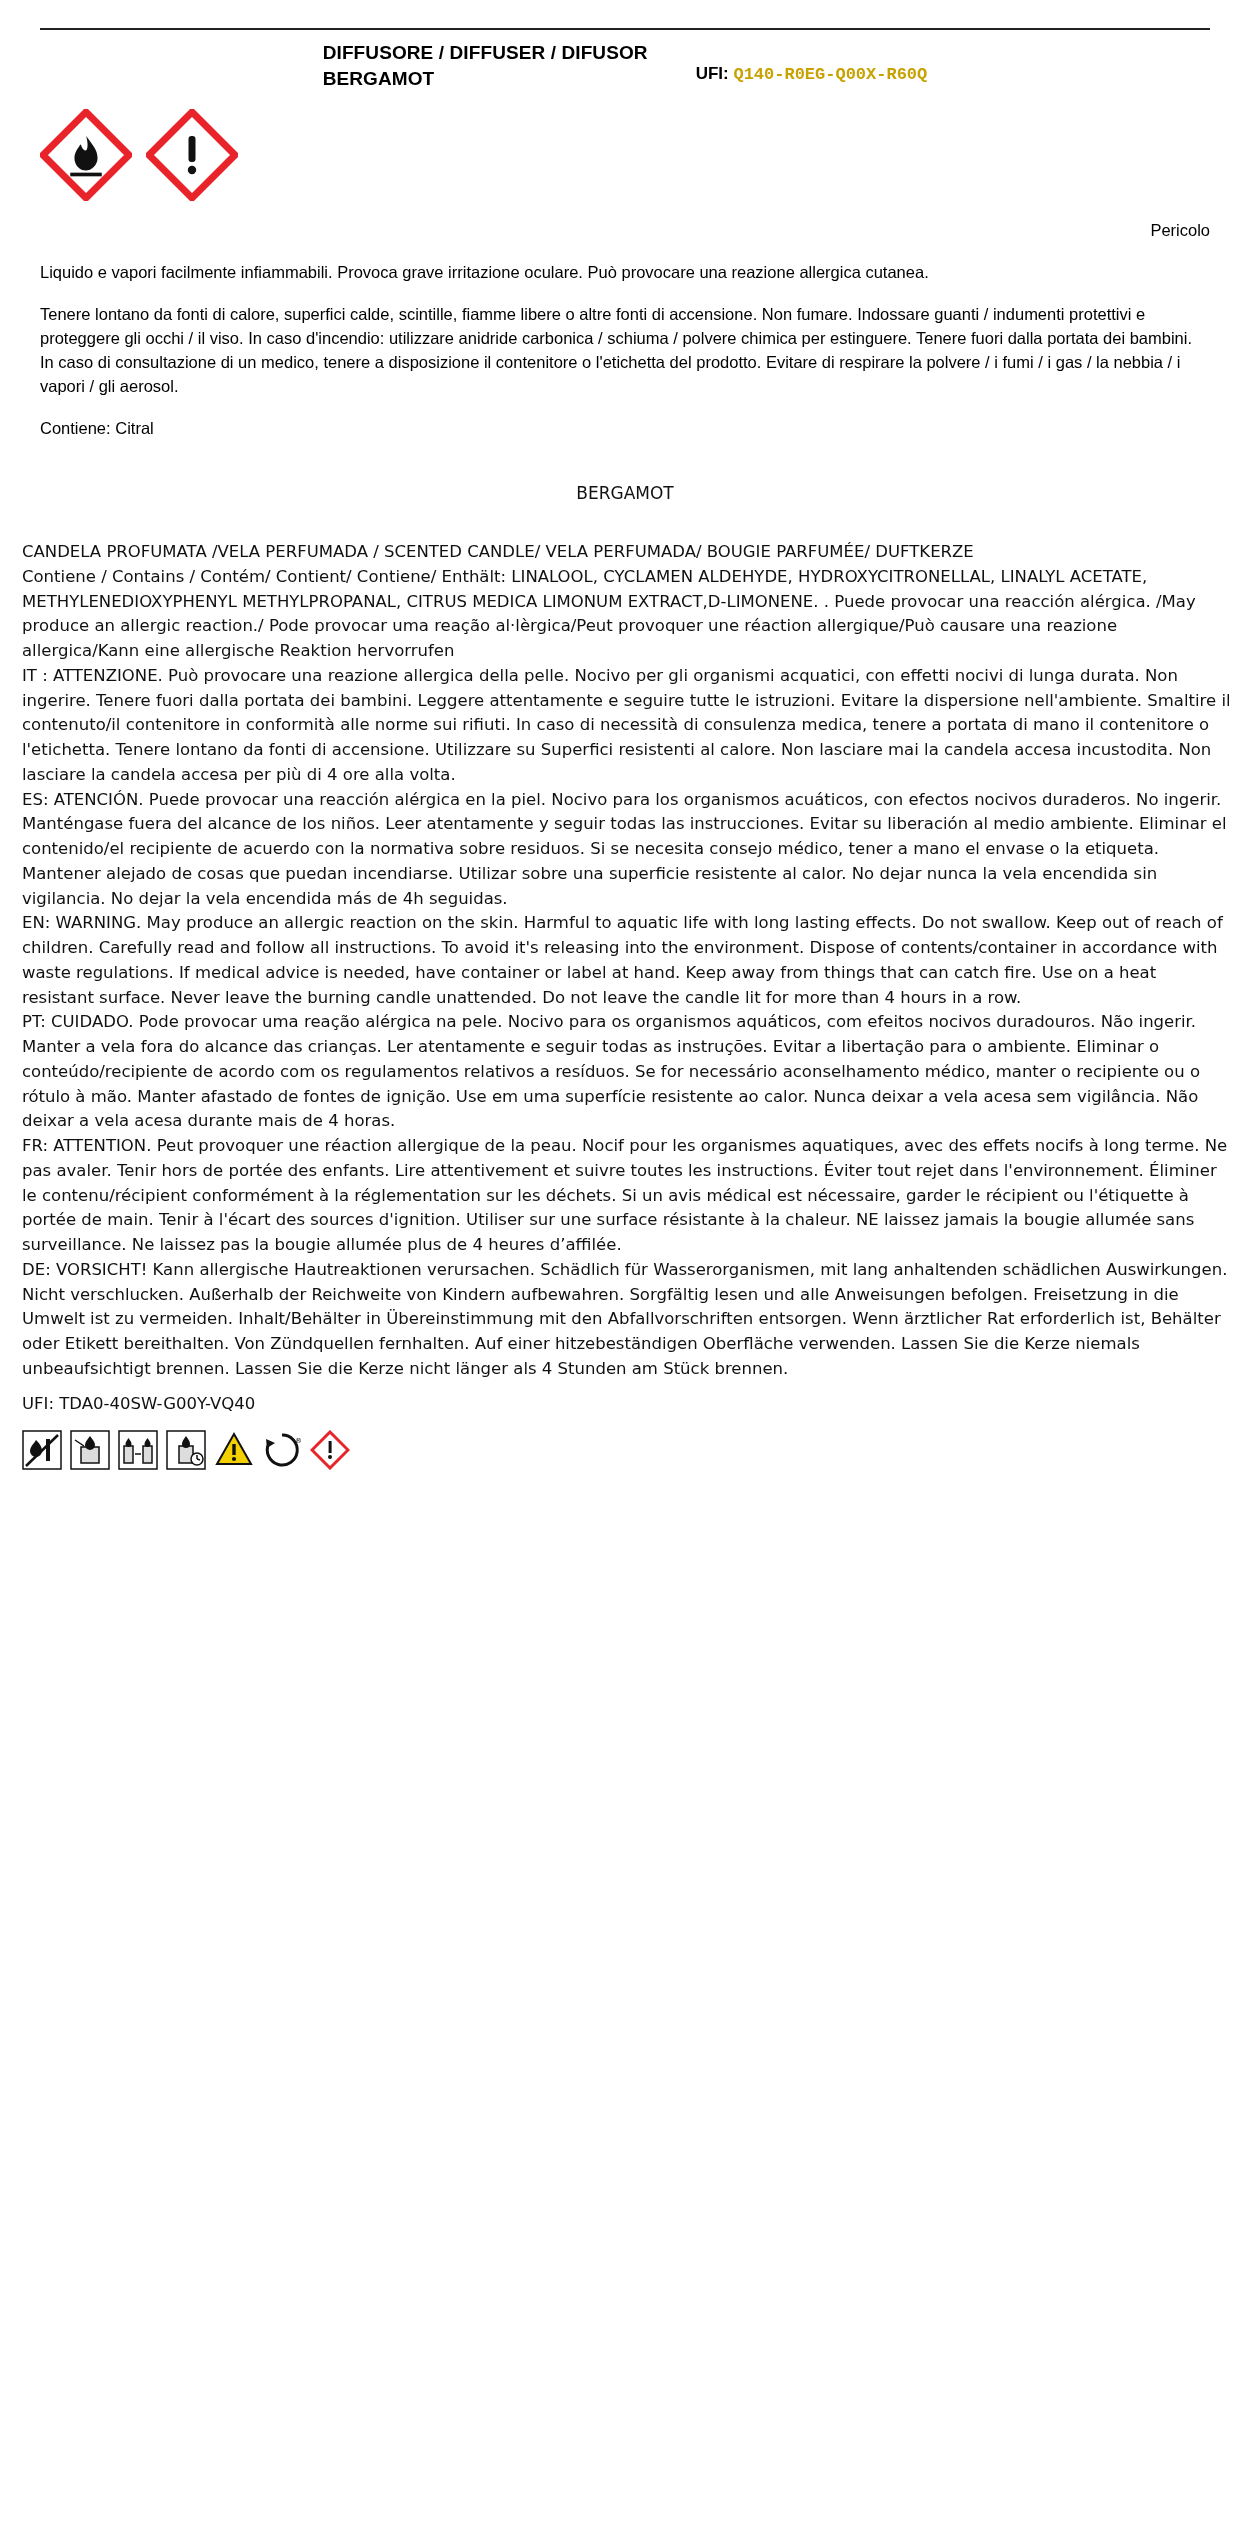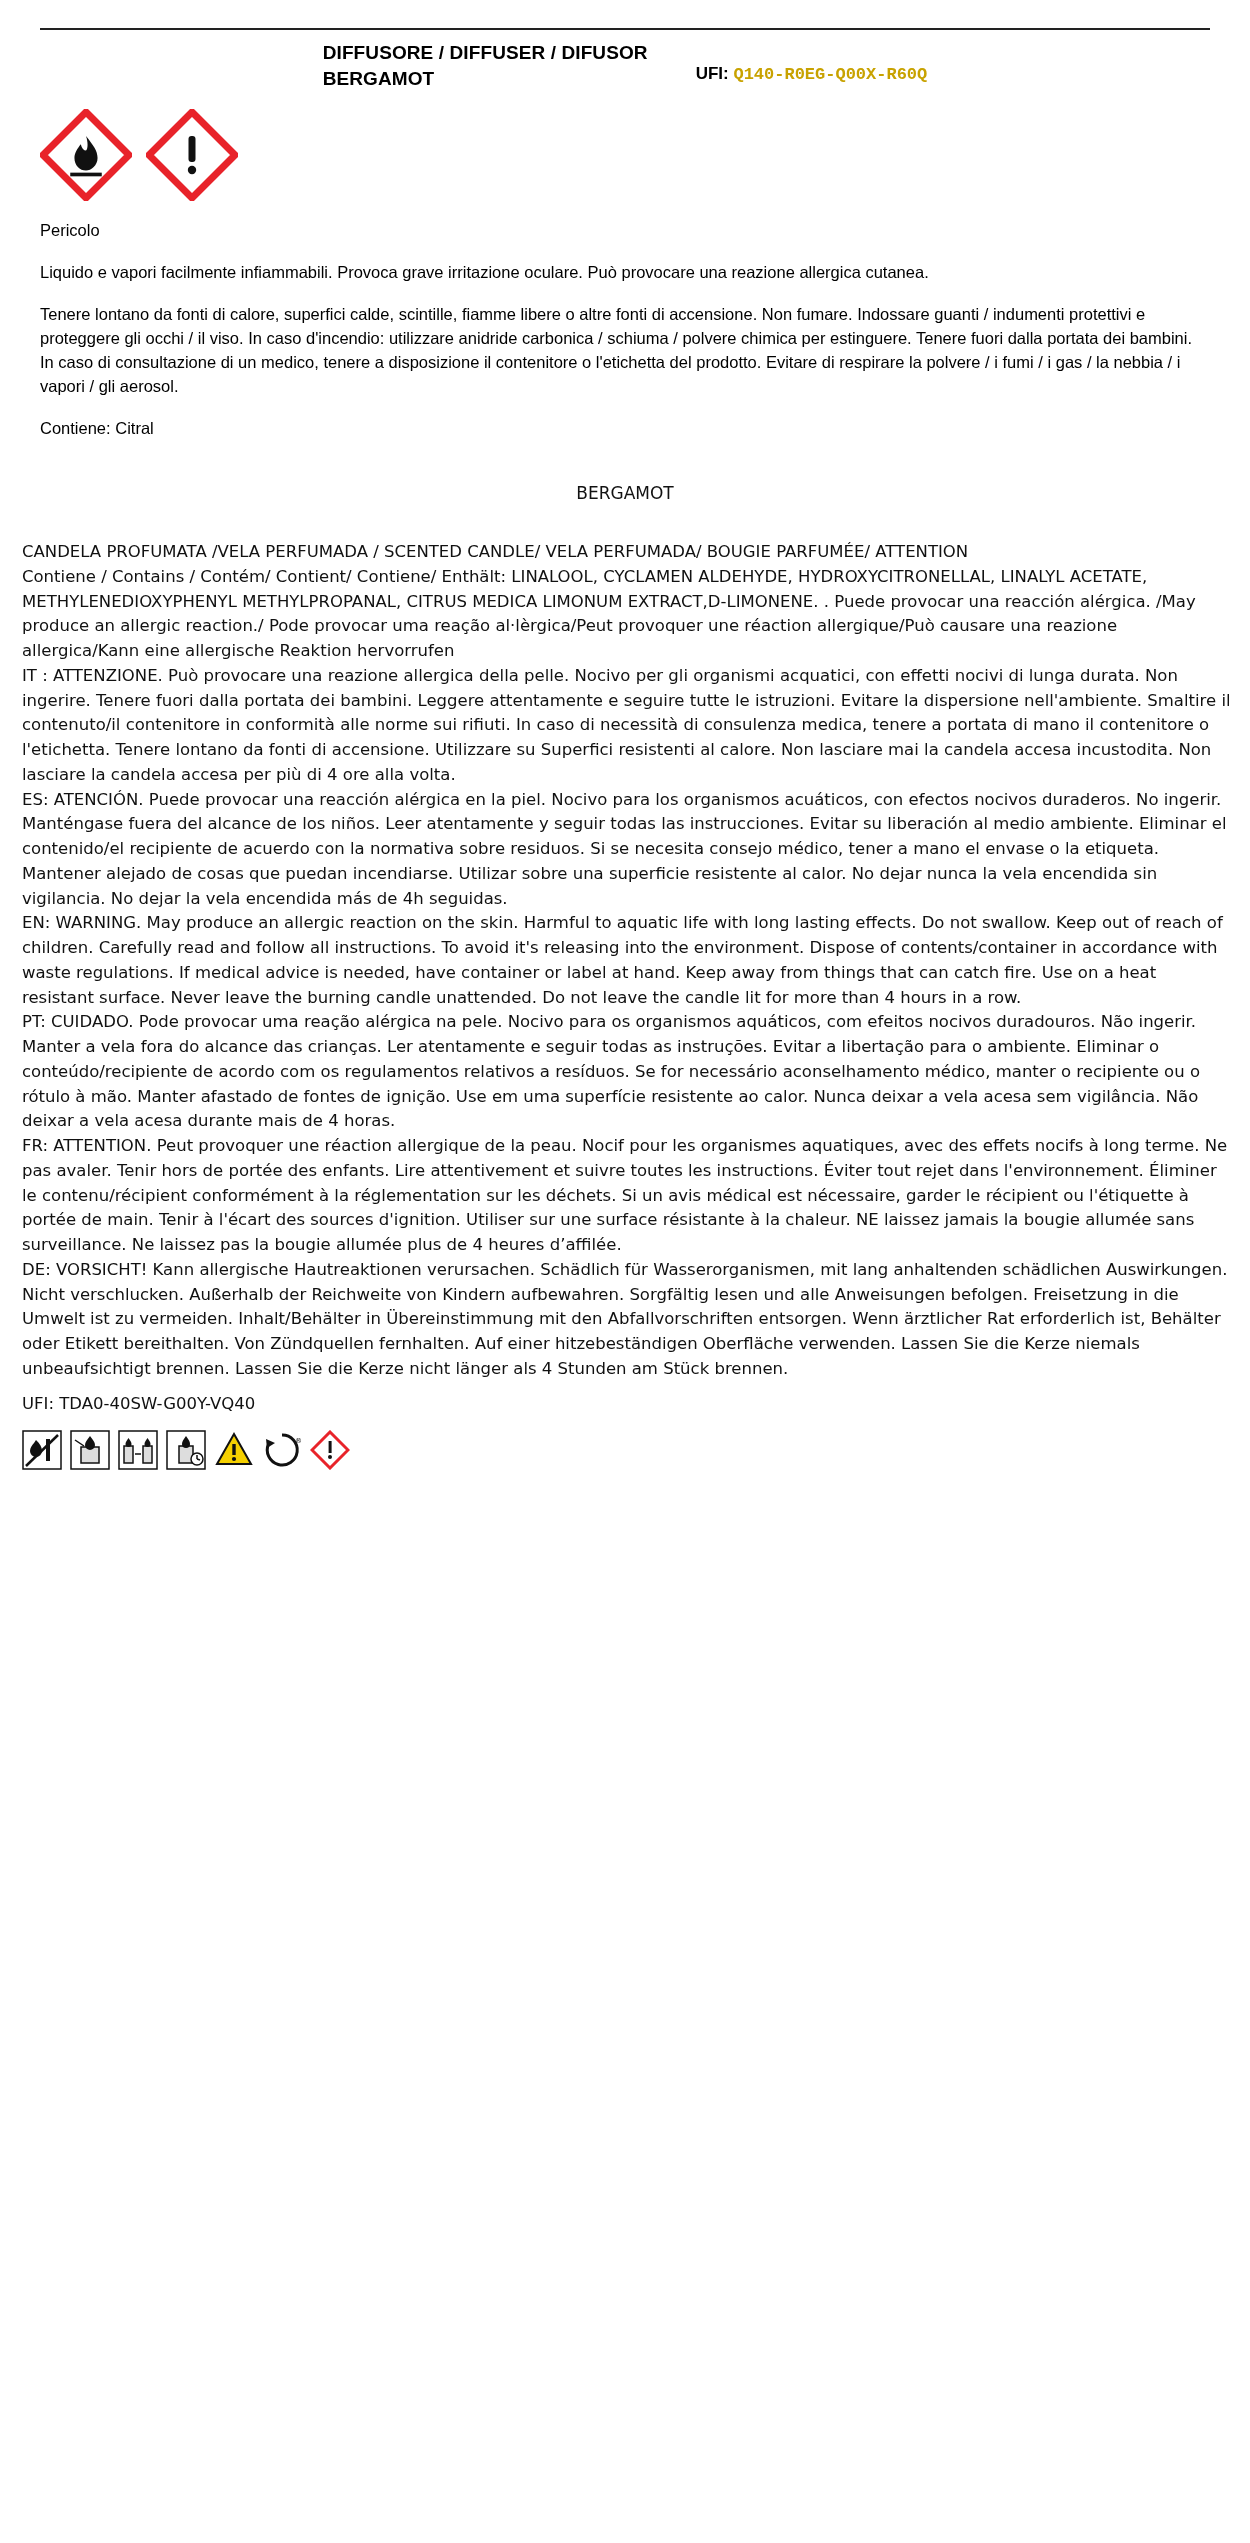--- a/index.html
+++ b/index.html
@@ -63,20 +63,21 @@
   .sds-body {
     margin: 18px 40px 0 40px;
     font-size: 16.5px;
     line-height: 1.45;
   }
   .sds-body p {
     margin: 0 0 18px 0;
   }
   .sds-signal {
     margin-bottom: 20px;
+    text-align: right;
   }
   .sds-contains {
     margin-top: 22px;
   }
   .label-block {
     margin: 40px 0 0 0;
     font-family: "DejaVu Sans", sans-serif;
     font-size: 16.5px;
     line-height: 1.5;
     color: #111;
@@ -153,21 +154,21 @@
   <div class="sds-body">
     <p class="sds-signal">Pericolo</p>
     <p>Liquido e vapori facilmente infiammabili. Provoca grave irritazione oculare. Può provocare una reazione allergica cutanea.</p>
     <p>Tenere lontano da fonti di calore, superfici calde, scintille, fiamme libere o altre fonti di accensione. Non fumare. Indossare guanti / indumenti protettivi e proteggere gli occhi / il viso. In caso d'incendio: utilizzare anidride carbonica / schiuma / polvere chimica per estinguere. Tenere fuori dalla portata dei bambini. In caso di consultazione di un medico, tenere a disposizione il contenitore o l'etichetta del prodotto. Evitare di respirare la polvere / i fumi / i gas / la nebbia / i vapori / gli aerosol.</p>
     <p class="sds-contains">Contiene: Citral</p>
   </div>
 
   <div class="label-block">
     <div class="label-center">BERGAMOT</div>
     <div class="label-text">
-      <p>CANDELA PROFUMATA /VELA PERFUMADA / SCENTED CANDLE/ VELA PERFUMADA/ BOUGIE PARFUMÉE/ ATTENTION</p>
+      <p>CANDELA PROFUMATA /VELA PERFUMADA / SCENTED CANDLE/ VELA PERFUMADA/ BOUGIE PARFUMÉE/ DUFTKERZE</p>
       <p>Contiene / Contains / Contém/ Contient/ Contiene/ Enthält: LINALOOL, CYCLAMEN ALDEHYDE, HYDROXYCITRONELLAL, LINALYL ACETATE, METHYLENEDIOXYPHENYL METHYLPROPANAL, CITRUS MEDICA LIMONUM EXTRACT,D-LIMONENE. . Puede provocar una reacción alérgica. /May produce an allergic reaction./ Pode provocar uma reação al·lèrgica/Peut provoquer une réaction allergique/Può causare una reazione allergica/Kann eine allergische Reaktion hervorrufen</p>
       <p class="lang-block">IT : ATTENZIONE.  Può provocare una reazione allergica della pelle. Nocivo per gli organismi acquatici, con effetti nocivi di lunga durata.  Non ingerire. Tenere fuori dalla portata dei bambini. Leggere attentamente e seguire tutte le istruzioni. Evitare la dispersione nell'ambiente. Smaltire il contenuto/il contenitore in conformità alle norme sui rifiuti. In caso di necessità di consulenza medica, tenere a portata di mano il contenitore o l'etichetta. Tenere lontano da fonti di accensione. Utilizzare su Superfici resistenti al calore. Non lasciare mai la candela accesa incustodita. Non lasciare la candela accesa per più di 4 ore alla volta.</p>
       <p class="lang-block">ES: ATENCIÓN. Puede provocar una reacción alérgica en la piel. Nocivo para los organismos acuáticos, con efectos nocivos duraderos. No ingerir. Manténgase fuera del alcance de los niños. Leer atentamente y seguir todas las instrucciones. Evitar su liberación al medio ambiente. Eliminar el contenido/el recipiente de acuerdo con la normativa sobre residuos. Si se necesita consejo médico, tener a mano el envase o la etiqueta. Mantener alejado de cosas que puedan incendiarse. Utilizar sobre una superficie resistente al calor. No dejar nunca la vela encendida sin vigilancia. No dejar la vela encendida más de 4h seguidas.</p>
       <p class="lang-block">EN: WARNING. May produce an allergic reaction on the skin. Harmful to aquatic life with long lasting effects. Do not swallow. Keep out of reach of children. Carefully read and follow all instructions. To avoid it's releasing into the environment. Dispose of contents/container in accordance with waste regulations. If medical advice is needed, have container or label at hand. Keep away from things that can catch fire. Use on a heat resistant surface. Never leave the burning candle unattended. Do not leave the candle lit for more than 4 hours in a row.</p>
       <p class="lang-block">PT: CUIDADO. Pode provocar uma reação alérgica na pele. Nocivo para os organismos aquáticos, com efeitos nocivos duradouros.  Não ingerir. Manter a vela fora do alcance das crianças. Ler atentamente e seguir todas as instruções. Evitar a libertação para o ambiente. Eliminar o conteúdo/recipiente de acordo com os regulamentos relativos a resíduos. Se for necessário aconselhamento médico, manter o recipiente ou o rótulo à mão. Manter afastado de fontes de ignição. Use em uma superfície resistente ao calor. Nunca deixar a vela acesa sem vigilância. Não deixar a vela acesa durante mais de 4 horas.</p>
       <p class="lang-block">FR: ATTENTION. Peut provoquer une réaction allergique de la peau. Nocif pour les organismes aquatiques, avec des effets nocifs à long terme.  Ne pas avaler. Tenir hors de portée des enfants. Lire attentivement et suivre toutes les instructions. Éviter tout rejet dans l'environnement. Éliminer le contenu/récipient conformément à la réglementation sur les déchets. Si un avis médical est nécessaire, garder le récipient ou l'étiquette à portée de main. Tenir à l'écart des sources d'ignition. Utiliser sur une surface résistante à la chaleur. NE laissez jamais la bougie allumée sans surveillance. Ne laissez pas la bougie allumée plus de 4 heures d’affilée.</p>
       <p class="lang-block">DE: VORSICHT! Kann allergische Hautreaktionen verursachen. Schädlich für Wasserorganismen, mit lang anhaltenden schädlichen Auswirkungen. Nicht verschlucken. Außerhalb der Reichweite von Kindern aufbewahren. Sorgfältig lesen und alle Anweisungen befolgen. Freisetzung in die Umwelt ist zu vermeiden. Inhalt/Behälter in Übereinstimmung mit den Abfallvorschriften entsorgen. Wenn ärztlicher Rat erforderlich ist, Behälter oder Etikett bereithalten. Von Zündquellen fernhalten. Auf einer hitzebeständigen Oberfläche verwenden. Lassen Sie die Kerze niemals unbeaufsichtigt brennen. Lassen Sie die Kerze nicht länger als 4 Stunden am Stück brennen.</p>
     </div>
 
     <div class="ufi-bottom">UFI: TDA0-40SW-G00Y-VQ40</div>

